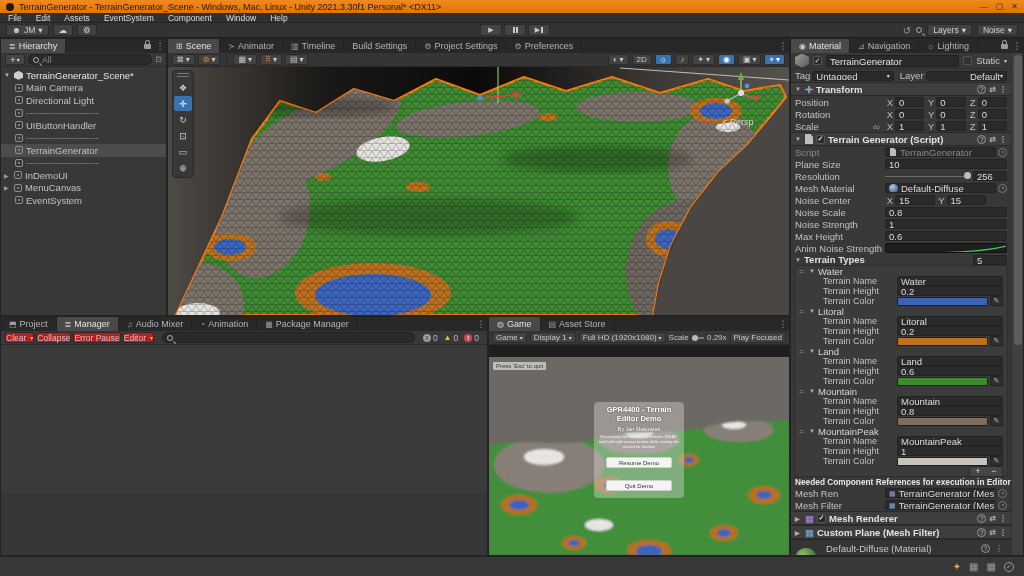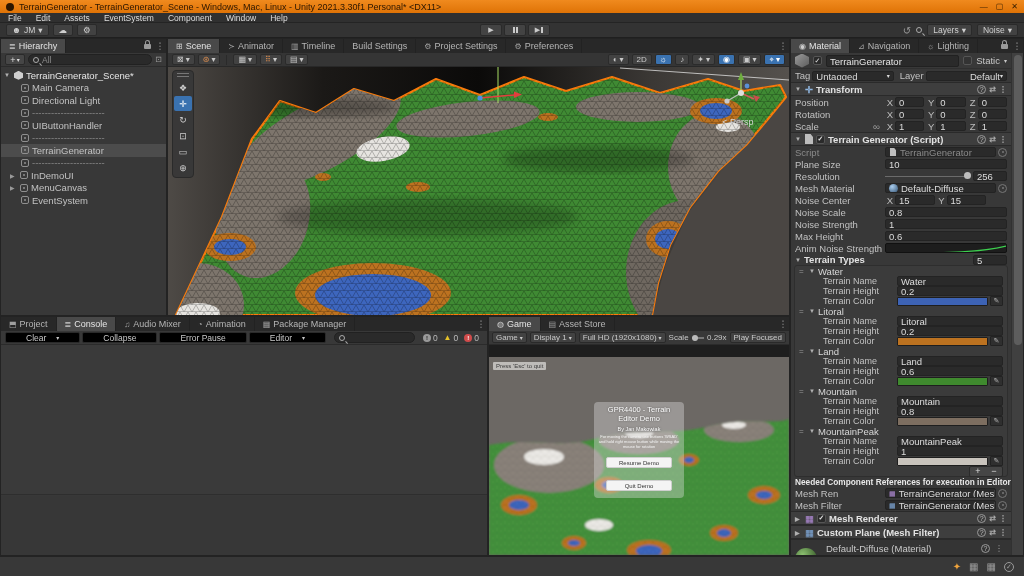--- a/index.html
+++ b/index.html
@@ -30,21 +30,21 @@
   .tabbar .spacer{flex:1}
   .kebab{width:12px;display:flex;align-items:center;justify-content:center;color:#aaa}
   .lockic{width:7px;height:5px;background:#9a9a9a;border-radius:1px;position:relative;margin:5px 3px 0 0}
   .lockic::before{content:'';position:absolute;top:-4px;left:1px;width:3px;height:3px;border:1px solid #9a9a9a;border-bottom:none;border-radius:3px 3px 0 0}
   
   #hierarchy{left:0;top:38px;width:167px;height:278px}
   .hsearch{height:14px;display:flex;align-items:center;gap:3px;padding:0 4px;background:#383838;border-bottom:1px solid #2b2b2b}
   .addbtn{width:20px;height:11px;background:#464646;border:1px solid #2a2a2a;border-radius:2px;display:flex;align-items:center;justify-content:center;font-size:9px;color:#ddd;gap:1px}
   .searchbox{flex:1;height:11px;background:#2a2a2a;border:1px solid #212121;border-radius:6px;display:flex;align-items:center;gap:3px;padding:0 4px;color:#8b8b8b;font-size:8.5px}
   .htree{padding-top:2px}
-  .hrow{height:12.5px;display:flex;align-items:center;gap:3px;padding-left:20px;color:#c2c2c2;white-space:nowrap}
+  .hrow{height:12.5px;display:flex;align-items:center;gap:3px;padding-left:14px;color:#c2c2c2;white-space:nowrap}
   .hrow.scene{padding-left:3px;color:#e6e6e6}
   .hrow.sel{background:#4c4c4c}
   .fold{font-size:6px;color:#b0b0b0;width:7px;flex:none}
   .goico{width:8px;height:8px;border:1px solid #8f8f8f;border-radius:2px;position:relative;flex:none}
   .goico::after{content:'';position:absolute;left:2px;top:2px;width:2px;height:2px;background:#8f8f8f;border-radius:50%}
   .uico{width:9px;height:9px;background:#cfcfcf;flex:none;clip-path:polygon(50% 0,100% 28%,100% 78%,50% 100%,0 78%,0 28%)}
   .harrow{width:7px;font-size:6px;color:#999;margin-left:-11px}
   
   #scene{left:167px;top:38px;width:623px;height:278px}
   .scenebar{height:14px;background:#353535;border-bottom:1px solid #282828;display:flex;align-items:center;gap:3px;padding:0 4px;font-size:8px}
@@ -92,34 +92,34 @@
   .pmrow{height:10px;display:flex;justify-content:flex-end;padding:0 4px;align-items:center}
   .pmbox{display:flex;background:#464646;border:1px solid #2a2a2a;border-radius:2px}
   .pmbtn{width:16px;height:9px;display:flex;align-items:center;justify-content:center;color:#ddd;font-size:9px}
   .refs{height:10px;display:flex;align-items:center;padding:0 4px;font-weight:bold;color:#e8e8e8;font-size:8.3px;white-space:nowrap}
   .matblock{background:#343434;border-top:1px solid #2a2a2a}
   .mathead{height:16px;display:flex;align-items:center;gap:5px;padding:0 4px;color:#c9c9c9}
   .bigsphere{width:22px;height:22px;border-radius:50%;background:radial-gradient(circle at 35% 30%,#8cc070,#1d3a14);flex:none;margin-top:8px}
   
   #console{left:0;top:316px;width:488px;height:240px}
   .constb{height:14px;background:#383838;border-bottom:1px solid #2b2b2b;display:flex;align-items:center;gap:2px;padding:0 4px;font-size:8.5px}
-  .cbtn{height:11px;display:flex;align-items:center;padding:0 20px;background:#000000;border:1px solid #2a2a2a;border-radius:2px;color:#c9c9c9;gap:10px}
+  .cbtn{height:11px;display:flex;align-items:center;padding:0 0;background:#b91c1c;border:1px solid #2a2a2a;border-radius:2px;color:#c9c9c9;gap:4px}
   .csearch{flex:1;height:11px;background:#2a2a2a;border:1px solid #212121;border-radius:6px;margin:0 6px;display:flex;align-items:center;padding:0 4px}
   .badge{display:flex;align-items:center;gap:2px;color:#bbb;margin-right:4px}
   .bico{width:8px;height:8px;border-radius:50%;display:inline-flex;align-items:center;justify-content:center;font-size:6px;color:#222;font-weight:bold}
   .clog{position:absolute;top:28px;left:0;right:0;height:150px;background:#3a3a3a;border-bottom:1px solid #2e2e2e}
   .cdetail{position:absolute;top:179px;left:0;right:0;bottom:0;background:#373737}
   
   #game{left:488px;top:316px;width:302px;height:240px}
   .gametb{height:14px;background:#383838;border-bottom:1px solid #2b2b2b;display:flex;align-items:center;gap:3px;padding:0 3px;font-size:8px;color:#c9c9c9;white-space:nowrap}
   .gdd{height:11px;background:#424242;border:1px solid #2a2a2a;border-radius:2px;display:flex;align-items:center;gap:2px;padding:0 3px}
   .gview{position:relative;width:300px;height:210px;background:#6c6864;overflow:hidden}
   .eschint{position:absolute;left:4px;top:17px;background:rgba(205,203,200,.85);color:#3a3a3a;font-size:6px;padding:1px 3px;border-radius:1px}
   .gdialog{position:absolute;left:105px;top:57px;width:90px;height:96px;background:rgba(225,225,225,.38);border-radius:4px;padding:4px 3px;text-align:center;color:#fff}
-  .gd-title{font-size:7.5px;font-weight:normal;text-shadow:0 0 2px rgba(0,0,0,.5);line-height:1.15}
+  .gd-title{font-size:7.5px;font-weight:bold;text-shadow:0 0 2px rgba(0,0,0,.5);line-height:1.15}
   .gd-author{font-size:5.5px;margin-top:3px;text-shadow:0 0 2px rgba(0,0,0,.5)}
   .gd-body{font-size:4px;margin-top:3px;line-height:1.2;color:#f4f4f4}
   .gd-btn{display:block;width:66px;height:11px;margin:0 auto;background:#f4f4f4;border:1px solid #cfcfcf;border-radius:2px;color:#333;font-size:6px;line-height:10px}
   .gd-btn.r{margin-top:7px}
   .gd-btn.q{margin-top:12px}
   
   #statusbar{position:absolute;left:0;top:556px;width:1024px;height:20px;background:#383838;border-top:1px solid #232323;display:flex;align-items:center;justify-content:flex-end;gap:8px;padding:0 10px}
   .stico{font-size:10px;color:#9a9a9a}
   .stico.orange{color:#f0a43c}
   .stcheck{width:10px;height:10px;border:1px solid #9a9a9a;border-radius:50%;display:flex;align-items:center;justify-content:center;font-size:7px;color:#9a9a9a}
@@ -729,21 +729,21 @@
 </div>
 
 <div id="console" class="panel">
   <div class="tabbar">
     <div class="tab">
         <span class="ticon">⬒</span>
         <span>Project</span>
       </div>
     <div class="tab active">
         <span class="ticon">≣</span>
-        <span>Console</span>
+        <span>Manager</span>
       </div>
     <div class="tab">
         <span class="ticon">♫</span>
         <span>Audio Mixer</span>
       </div>
     <div class="tab">
         <span class="ticon">◔</span>
         <span>Animation</span>
       </div>
     <div class="tab">

